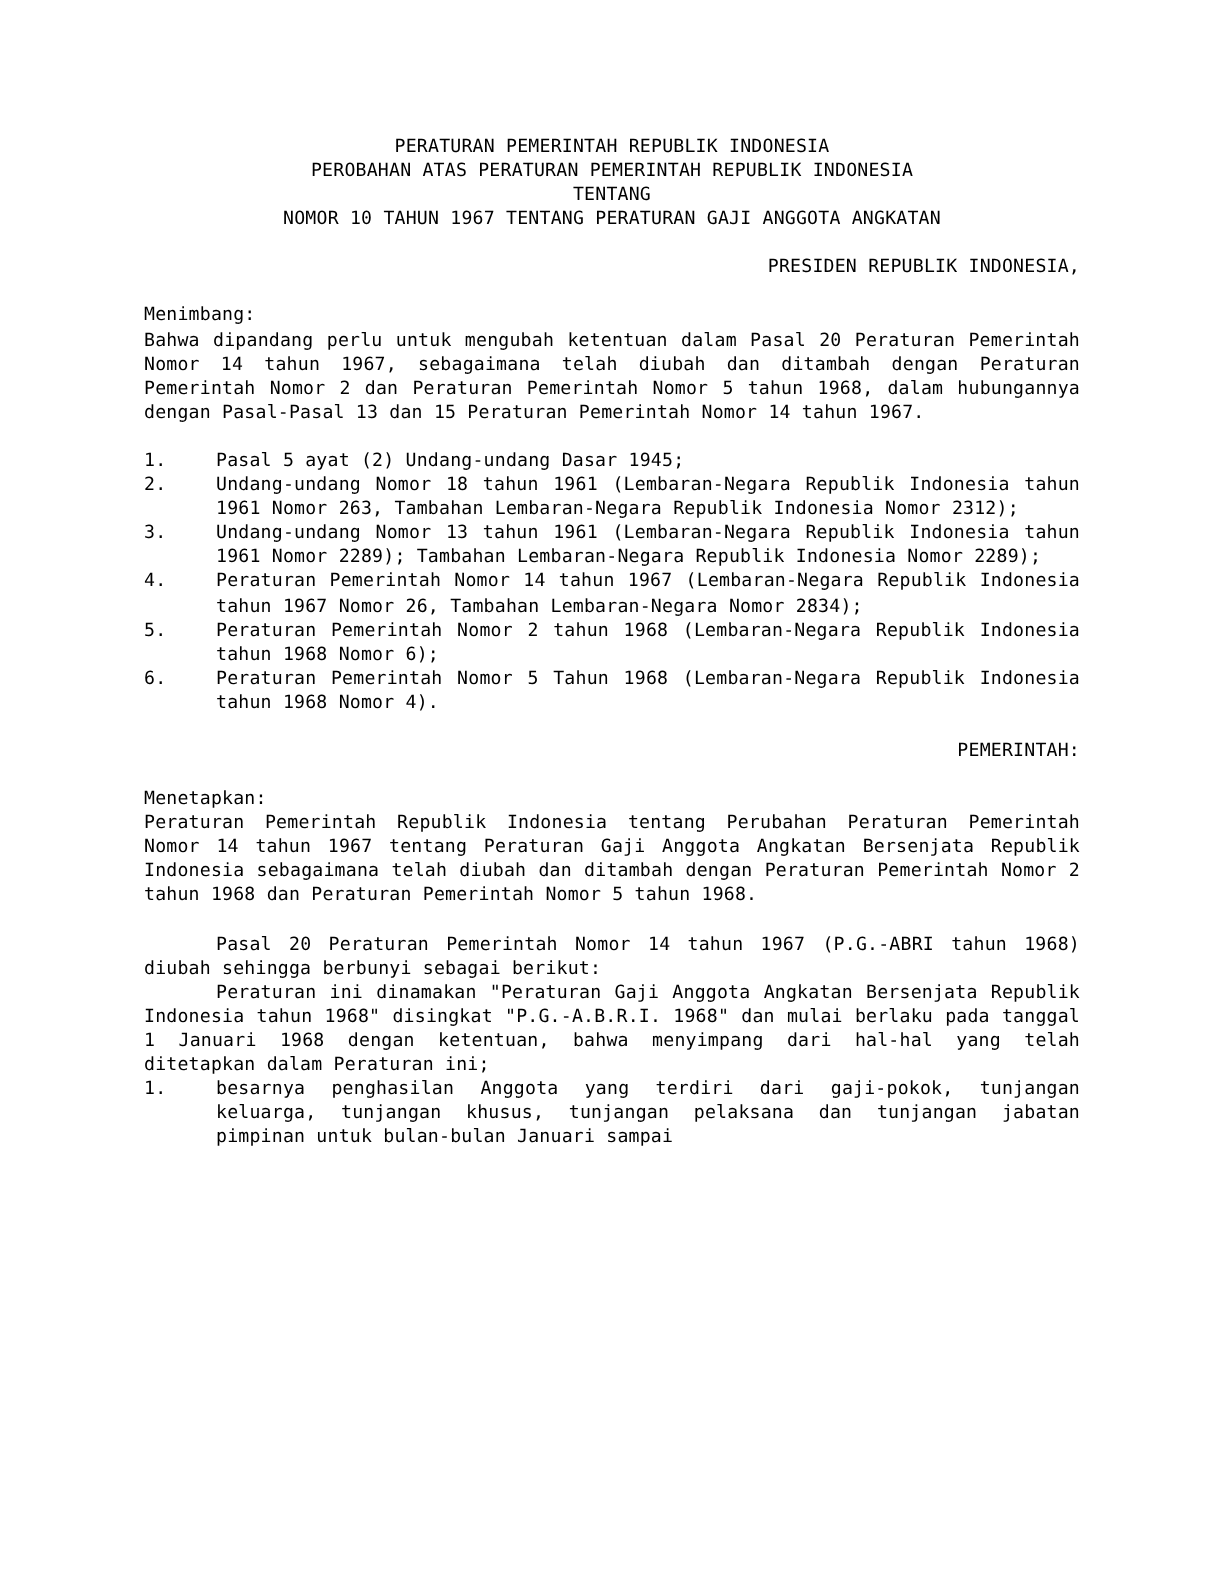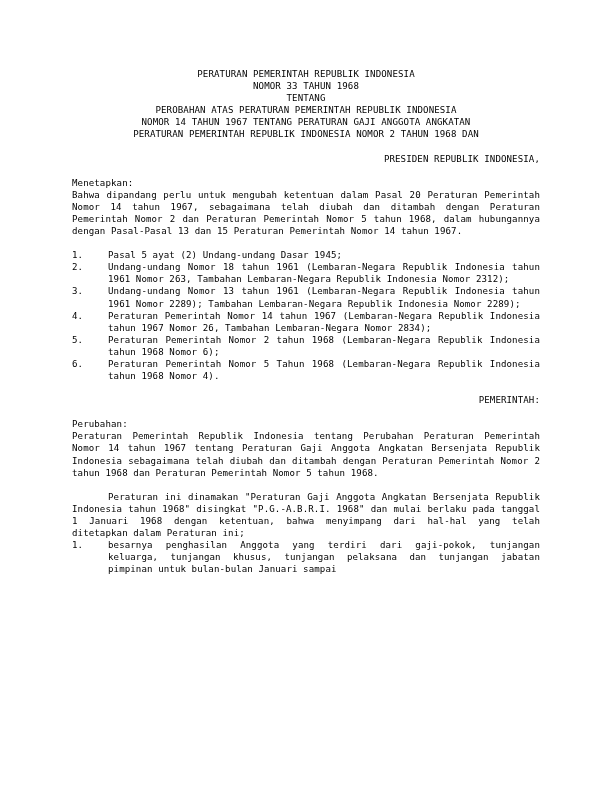--- a/index.html
+++ b/index.html
@@ -69,34 +69,32 @@
   }
 </style>
 </head>
 <body>
 
 <div class="page">
   <div class="doc">
 
     <div class="title-block center">
       <div class="title-line">PERATURAN PEMERINTAH REPUBLIK INDONESIA</div>
-      <div class="title-line">NOMOR 33 TAHUN 1968</div>
+      <div class="title-line">PEROBAHAN ATAS PERATURAN PEMERINTAH REPUBLIK INDONESIA</div>
       <div class="title-line">TENTANG</div>
-      <div class="title-line">PEROBAHAN ATAS PERATURAN PEMERINTAH REPUBLIK INDONESIA</div>
-      <div class="title-line">NOMOR 14 TAHUN  1967 TENTANG PERATURAN GAJI ANGGOTA ANGKATAN</div>
-      <div class="title-line">PERATURAN PEMERINTAH REPUBLIK INDONESIA NOMOR 2 TAHUN 1968 DAN</div>
+      <div class="title-line">NOMOR 10 TAHUN  1967 TENTANG PERATURAN GAJI ANGGOTA ANGKATAN</div>
     </div>
 
     <div class="spacer-sm"></div>
 
     <div class="heading-center">PRESIDEN REPUBLIK INDONESIA,</div>
 
     <div class="spacer-sm"></div>
 
-    <div class="block">Menetapkan:</div>
+    <div class="block">Menimbang:</div>
     <div class="para">Bahwa dipandang perlu untuk mengubah ketentuan dalam Pasal 20 Peraturan Pemerintah Nomor 14 tahun 1967, sebagaimana telah diubah dan ditambah dengan Peraturan Pemerintah Nomor 2 dan Peraturan Pemerintah Nomor 5 tahun 1968, dalam hubungannya dengan Pasal-Pasal 13 dan 15 Peraturan Pemerintah Nomor 14 tahun 1967.</div>
 
     <div class="spacer-sm"></div>
 
     <div class="list">
       <div class="li">
         <span class="li-num">1.</span>
         <span class="li-text">Pasal 5 ayat (2) Undang-undang Dasar 1945;</span>
       </div>
       <div class="li">
@@ -120,25 +118,26 @@
         <span class="li-text">Peraturan Pemerintah Nomor 5 Tahun 1968 (Lembaran-Negara Republik Indonesia tahun 1968 Nomor 4).</span>
       </div>
     </div>
 
     <div class="spacer-sm"></div>
 
     <div class="heading-center">PEMERINTAH:</div>
 
     <div class="spacer-sm"></div>
 
-    <div class="block">Perubahan:</div>
+    <div class="block">Menetapkan:</div>
     <div class="para">Peraturan Pemerintah Republik Indonesia tentang Perubahan Peraturan Pemerintah Nomor 14 tahun 1967 tentang Peraturan Gaji Anggota Angkatan Bersenjata Republik Indonesia sebagaimana telah diubah dan ditambah dengan Peraturan Pemerintah Nomor 2 tahun 1968 dan Peraturan Pemerintah Nomor 5 tahun 1968.</div>
 
     <div class="spacer-sm"></div>
 
+    <div class="para para-indent">Pasal 20 Peraturan Pemerintah Nomor 14 tahun 1967 (P.G.-ABRI tahun 1968) diubah sehingga berbunyi sebagai berikut:</div>
     <div class="para para-indent">Peraturan ini dinamakan "Peraturan Gaji Anggota Angkatan Bersenjata Republik Indonesia tahun 1968" disingkat "P.G.-A.B.R.I. 1968" dan mulai berlaku pada tanggal 1 Januari 1968 dengan ketentuan, bahwa menyimpang dari hal-hal yang telah ditetapkan dalam Peraturan ini;</div>
     <div class="list">
       <div class="li">
         <span class="li-num">1.</span>
         <span class="li-text">besarnya penghasilan Anggota yang terdiri dari gaji-pokok, tunjangan keluarga, tunjangan khusus, tunjangan pelaksana dan tunjangan jabatan pimpinan untuk bulan-bulan Januari sampai</span>
       </div>
     </div>
 
   </div>
 </div>

